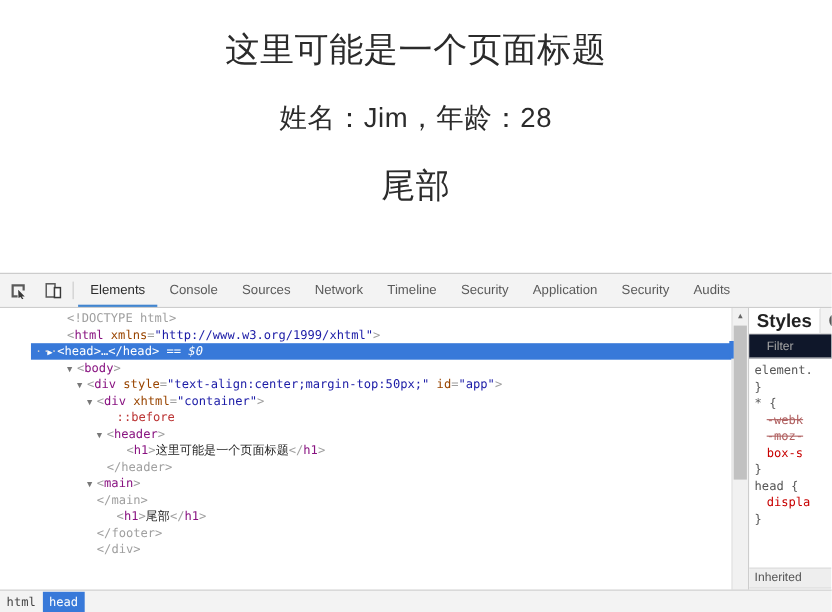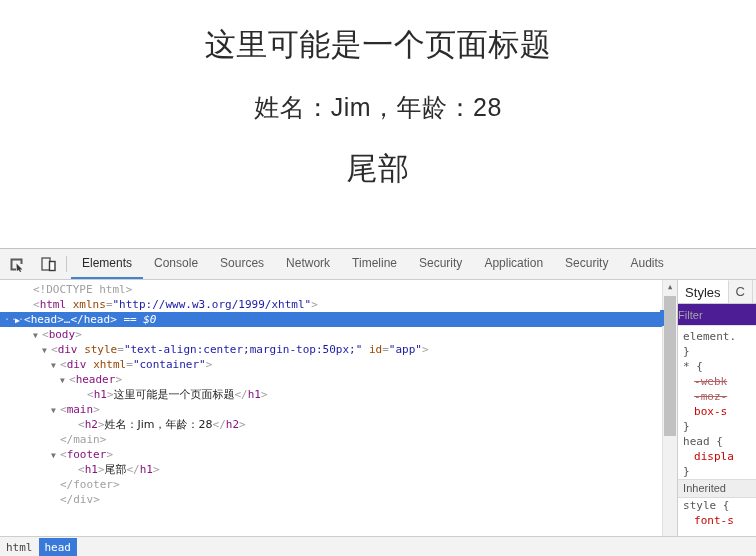--- a/index.html
+++ b/index.html
@@ -107,20 +107,21 @@
   #dt-body {
     position: relative;
     height: 277px;
     display: flex;
   }
   #dom-pane {
     position: relative;
     width: 678px;
     background: #ffffff;
     overflow: hidden;
+    margin-left: 28px;
   }
   #dom-tree {
     position: absolute;
     left: 0; top: 0; right: 0;
     padding-top: 2px;
     font-family: "DejaVu Sans Mono", monospace;
     font-size: 11px;
     line-height: 15px;
     white-space: nowrap;
   }
@@ -216,40 +217,41 @@
     background: #f3f3f3;
     border-bottom: 1px solid #cdcdcd;
     display: flex;
     align-items: stretch;
     font-family: "Liberation Sans", sans-serif;
   }
   .st-tab {
     display: flex;
     align-items: center;
     padding: 0 7px;
-    font-size: 13px;
+    font-size: 17px;
     color: #555;
     cursor: pointer;
     border-right: 1px solid #d8d8d8;
+    font-weight: bold;
   }
   .st-tab.active {
     background: #ffffff;
     color: #222;
     border-top: 1px solid transparent;
   }
   #styles-filter {
     height: 21px;
     border-bottom: 1px solid #e2e2e2;
     display: flex;
     align-items: center;
-    padding-left: 0;
+    padding-left: 16px;
     font-family: "Liberation Sans", sans-serif;
     font-size: 11px;
     color: #a5a5a5;
-    background: #4c1d95;
+    background: #0f172a;
     cursor: text;
   }
   #styles-rules {
     font-family: "DejaVu Sans Mono", monospace;
     font-size: 11px;
     line-height: 15px;
     padding-top: 3px;
     white-space: nowrap;
     overflow: hidden;
   }
@@ -262,20 +264,21 @@
   .inherit-bar {
     height: 17px;
     line-height: 17px;
     background: #eeeeee;
     border-top: 1px solid #dcdcdc;
     border-bottom: 1px solid #dcdcdc;
     padding-left: 5px;
     font-family: "Liberation Sans", sans-serif;
     font-size: 11px;
     color: #555;
+    margin-top: 37px;
   }
 
   
   #dt-breadcrumb {
     position: absolute;
     left: 0; bottom: 0;
     width: 756px;
     height: 20px;
     background: #f3f3f3;
     border-top: 1px solid #cdcdcd;
@@ -342,26 +345,26 @@
   <div id="dt-body">
 
     <div id="dom-pane">
       <div id="dom-tree">
           <div class="dom-row"><span style="display:inline-block;width:20px"></span><span class="tri"></span><span class="doctype">&lt;!DOCTYPE html&gt;</span></div>
           <div class="dom-row"><span style="display:inline-block;width:20px"></span><span class="tri"></span><span class="punc">&lt;</span><span class="tag">html</span> <span class="attr">xmlns</span><span class="punc">=</span><span class="val">"http://www.w3.org/1999/xhtml"</span><span class="punc">&gt;</span></div>
           <div class="dom-row sel"><span style="display:inline-block;width:0px"></span><span class="dots">···</span><span class="tri">▶</span><span class="punc">&lt;</span><span class="tag">head</span><span class="punc">&gt;</span><span class="ellip">…</span><span class="punc">&lt;/</span><span class="tag">head</span><span class="punc">&gt;</span> <span class="eqs">== $0</span></div>
           <div class="dom-row"><span style="display:inline-block;width:29px"></span><span class="tri">▼</span><span class="punc">&lt;</span><span class="tag">body</span><span class="punc">&gt;</span></div>
           <div class="dom-row"><span style="display:inline-block;width:38px"></span><span class="tri">▼</span><span class="punc">&lt;</span><span class="tag">div</span> <span class="attr">style</span><span class="punc">=</span><span class="val">"text-align:center;margin-top:50px;"</span> <span class="attr">id</span><span class="punc">=</span><span class="val">"app"</span><span class="punc">&gt;</span></div>
           <div class="dom-row"><span style="display:inline-block;width:47px"></span><span class="tri">▼</span><span class="punc">&lt;</span><span class="tag">div</span> <span class="attr">xhtml</span><span class="punc">=</span><span class="val">"container"</span><span class="punc">&gt;</span></div>
+          <div class="dom-row"><span style="display:inline-block;width:65px"></span><span class="tri"></span><span class="pseudo">::before</span></div>
           <div class="dom-row"><span style="display:inline-block;width:56px"></span><span class="tri">▼</span><span class="punc">&lt;</span><span class="tag">header</span><span class="punc">&gt;</span></div>
           <div class="dom-row"><span style="display:inline-block;width:74px"></span><span class="tri"></span><span class="punc">&lt;</span><span class="tag">h1</span><span class="punc">&gt;</span><span class="txt">这里可能是一个页面标题</span><span class="punc">&lt;/</span><span class="tag">h1</span><span class="punc">&gt;</span></div>
+          <div class="dom-row"><span style="display:inline-block;width:56px"></span><span class="tri"></span><span class="punc">&lt;/</span><span class="tagg">header</span><span class="punc">&gt;</span></div>
           <div class="dom-row"><span style="display:inline-block;width:47px"></span><span class="tri">▼</span><span class="punc">&lt;</span><span class="tag">main</span><span class="punc">&gt;</span></div>
-          <div class="dom-row"><span style="display:inline-block;width:65px"></span><span class="tri"></span><span class="punc">&lt;</span><span class="tag">h2</span><span class="punc">&gt;</span><span class="txt">姓名：Jim，年龄：28</span><span class="punc">&lt;/</span><span class="tag">h2</span><span class="punc">&gt;</span></div>
           <div class="dom-row"><span style="display:inline-block;width:47px"></span><span class="tri"></span><span class="punc">&lt;/</span><span class="tagg">main</span><span class="punc">&gt;</span></div>
-          <div class="dom-row"><span style="display:inline-block;width:47px"></span><span class="tri">▼</span><span class="punc">&lt;</span><span class="tag">footer</span><span class="punc">&gt;</span></div>
           <div class="dom-row"><span style="display:inline-block;width:65px"></span><span class="tri"></span><span class="punc">&lt;</span><span class="tag">h1</span><span class="punc">&gt;</span><span class="txt">尾部</span><span class="punc">&lt;/</span><span class="tag">h1</span><span class="punc">&gt;</span></div>
           <div class="dom-row"><span style="display:inline-block;width:47px"></span><span class="tri"></span><span class="punc">&lt;/</span><span class="tagg">footer</span><span class="punc">&gt;</span></div>
           <div class="dom-row"><span style="display:inline-block;width:47px"></span><span class="tri"></span><span class="punc">&lt;/</span><span class="tagg">div</span><span class="punc">&gt;</span></div>
         </div>
       <div id="dom-scrollbar">
         <div class="sb-arrow up">▲</div>
         <div id="dom-sb-thumb"></div>
         <div id="dom-sb-marker"></div>
         <div class="sb-arrow down">▼</div>
       </div>

